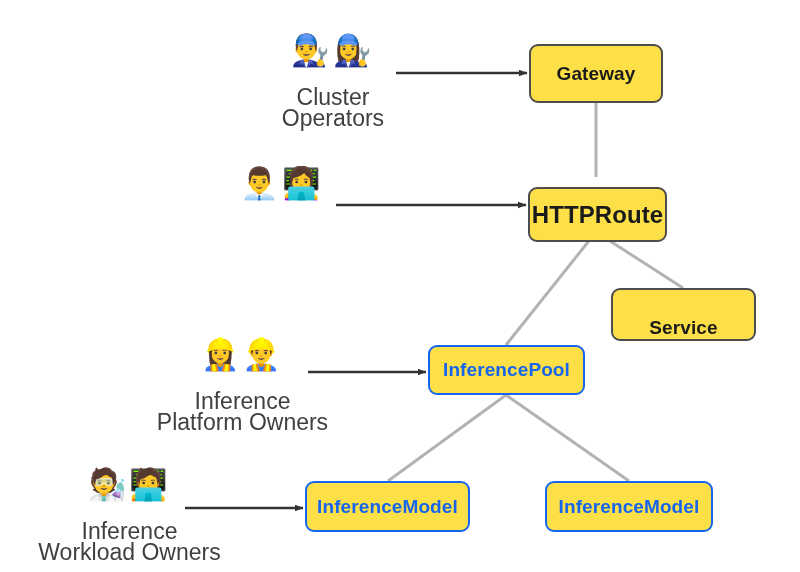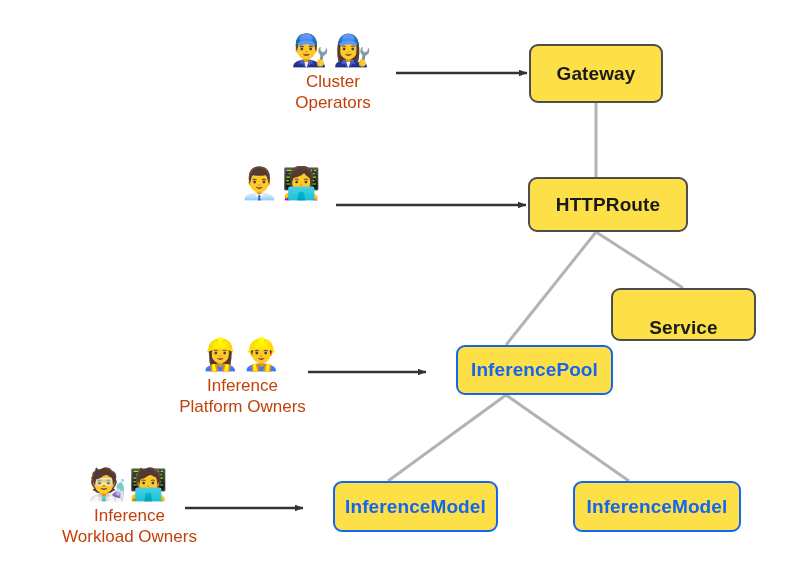--- a/index.html
+++ b/index.html
@@ -36,43 +36,42 @@
     letter-spacing: 0.1px;
     z-index: 3;
   }
   .node-default {
     border: 2px solid #4d4d4d;
     color: #1a1a1a;
   }
   .node-accent {
     border: 2.5px solid #1565ee;
     color: #1565ee;
-    margin-left: 28px;
   }
   .persona {
     position: absolute;
     z-index: 3;
     display: flex;
     flex-direction: column;
     align-items: center;
     text-align: center;
   }
   .persona-emojis {
     font-family: "DejaVu Sans", sans-serif;
     font-size: 31px;
     line-height: 36px;
     letter-spacing: 3px;
     white-space: nowrap;
   }
   .persona-label {
-    color: #c2410c;
-    font-size: 17px;
+    color: #404040;
+    font-size: 23px;
     line-height: 21px;
     white-space: pre-line;
-    margin-top: 3px;
+    margin-top: 19px;
   }
 </style>
 </head>
 <body>
 
 <div id="diagram-canvas">
 
   <svg id="edge-layer" viewBox="0 0 800 572" xmlns="http://www.w3.org/2000/svg">
     <defs>
       <marker id="arrowhead" markerWidth="9" markerHeight="7" refX="8.5" refY="3.5" orient="auto" markerUnits="userSpaceOnUse">
@@ -93,21 +92,21 @@
       <line x1="336" y1="205" x2="526" y2="205" stroke="#333333" stroke-width="2.4" marker-end="url(#arrowhead)"></line>
       <line x1="308" y1="372" x2="426" y2="372" stroke="#333333" stroke-width="2.4" marker-end="url(#arrowhead)"></line>
       <line x1="185" y1="508" x2="303" y2="508" stroke="#333333" stroke-width="2.4" marker-end="url(#arrowhead)"></line>
     </g>
   </svg>
 
   <div class="node node-default" style="left:529px; top:44px; width:134px; height:59px; font-size:19px;">
     <span>Gateway</span>
   </div>
 
-  <div class="node node-default" style="left:528px; top:177px; width:160px; height:55px; font-size:19px;">
+  <div class="node node-default" style="left:528px; top:187px; width:139px; height:55px; font-size:24px;">
     <span>HTTPRoute</span>
   </div>
 
   <div class="node node-default" style="left:611px; top:288px; width:145px; height:53px; font-size:19px;align-items:flex-end;">
     <span>Service</span>
   </div>
 
   <div class="node node-accent" style="left:428px; top:345px; width:157px; height:50px; font-size:19px;">
     <span>InferencePool</span>
   </div>

